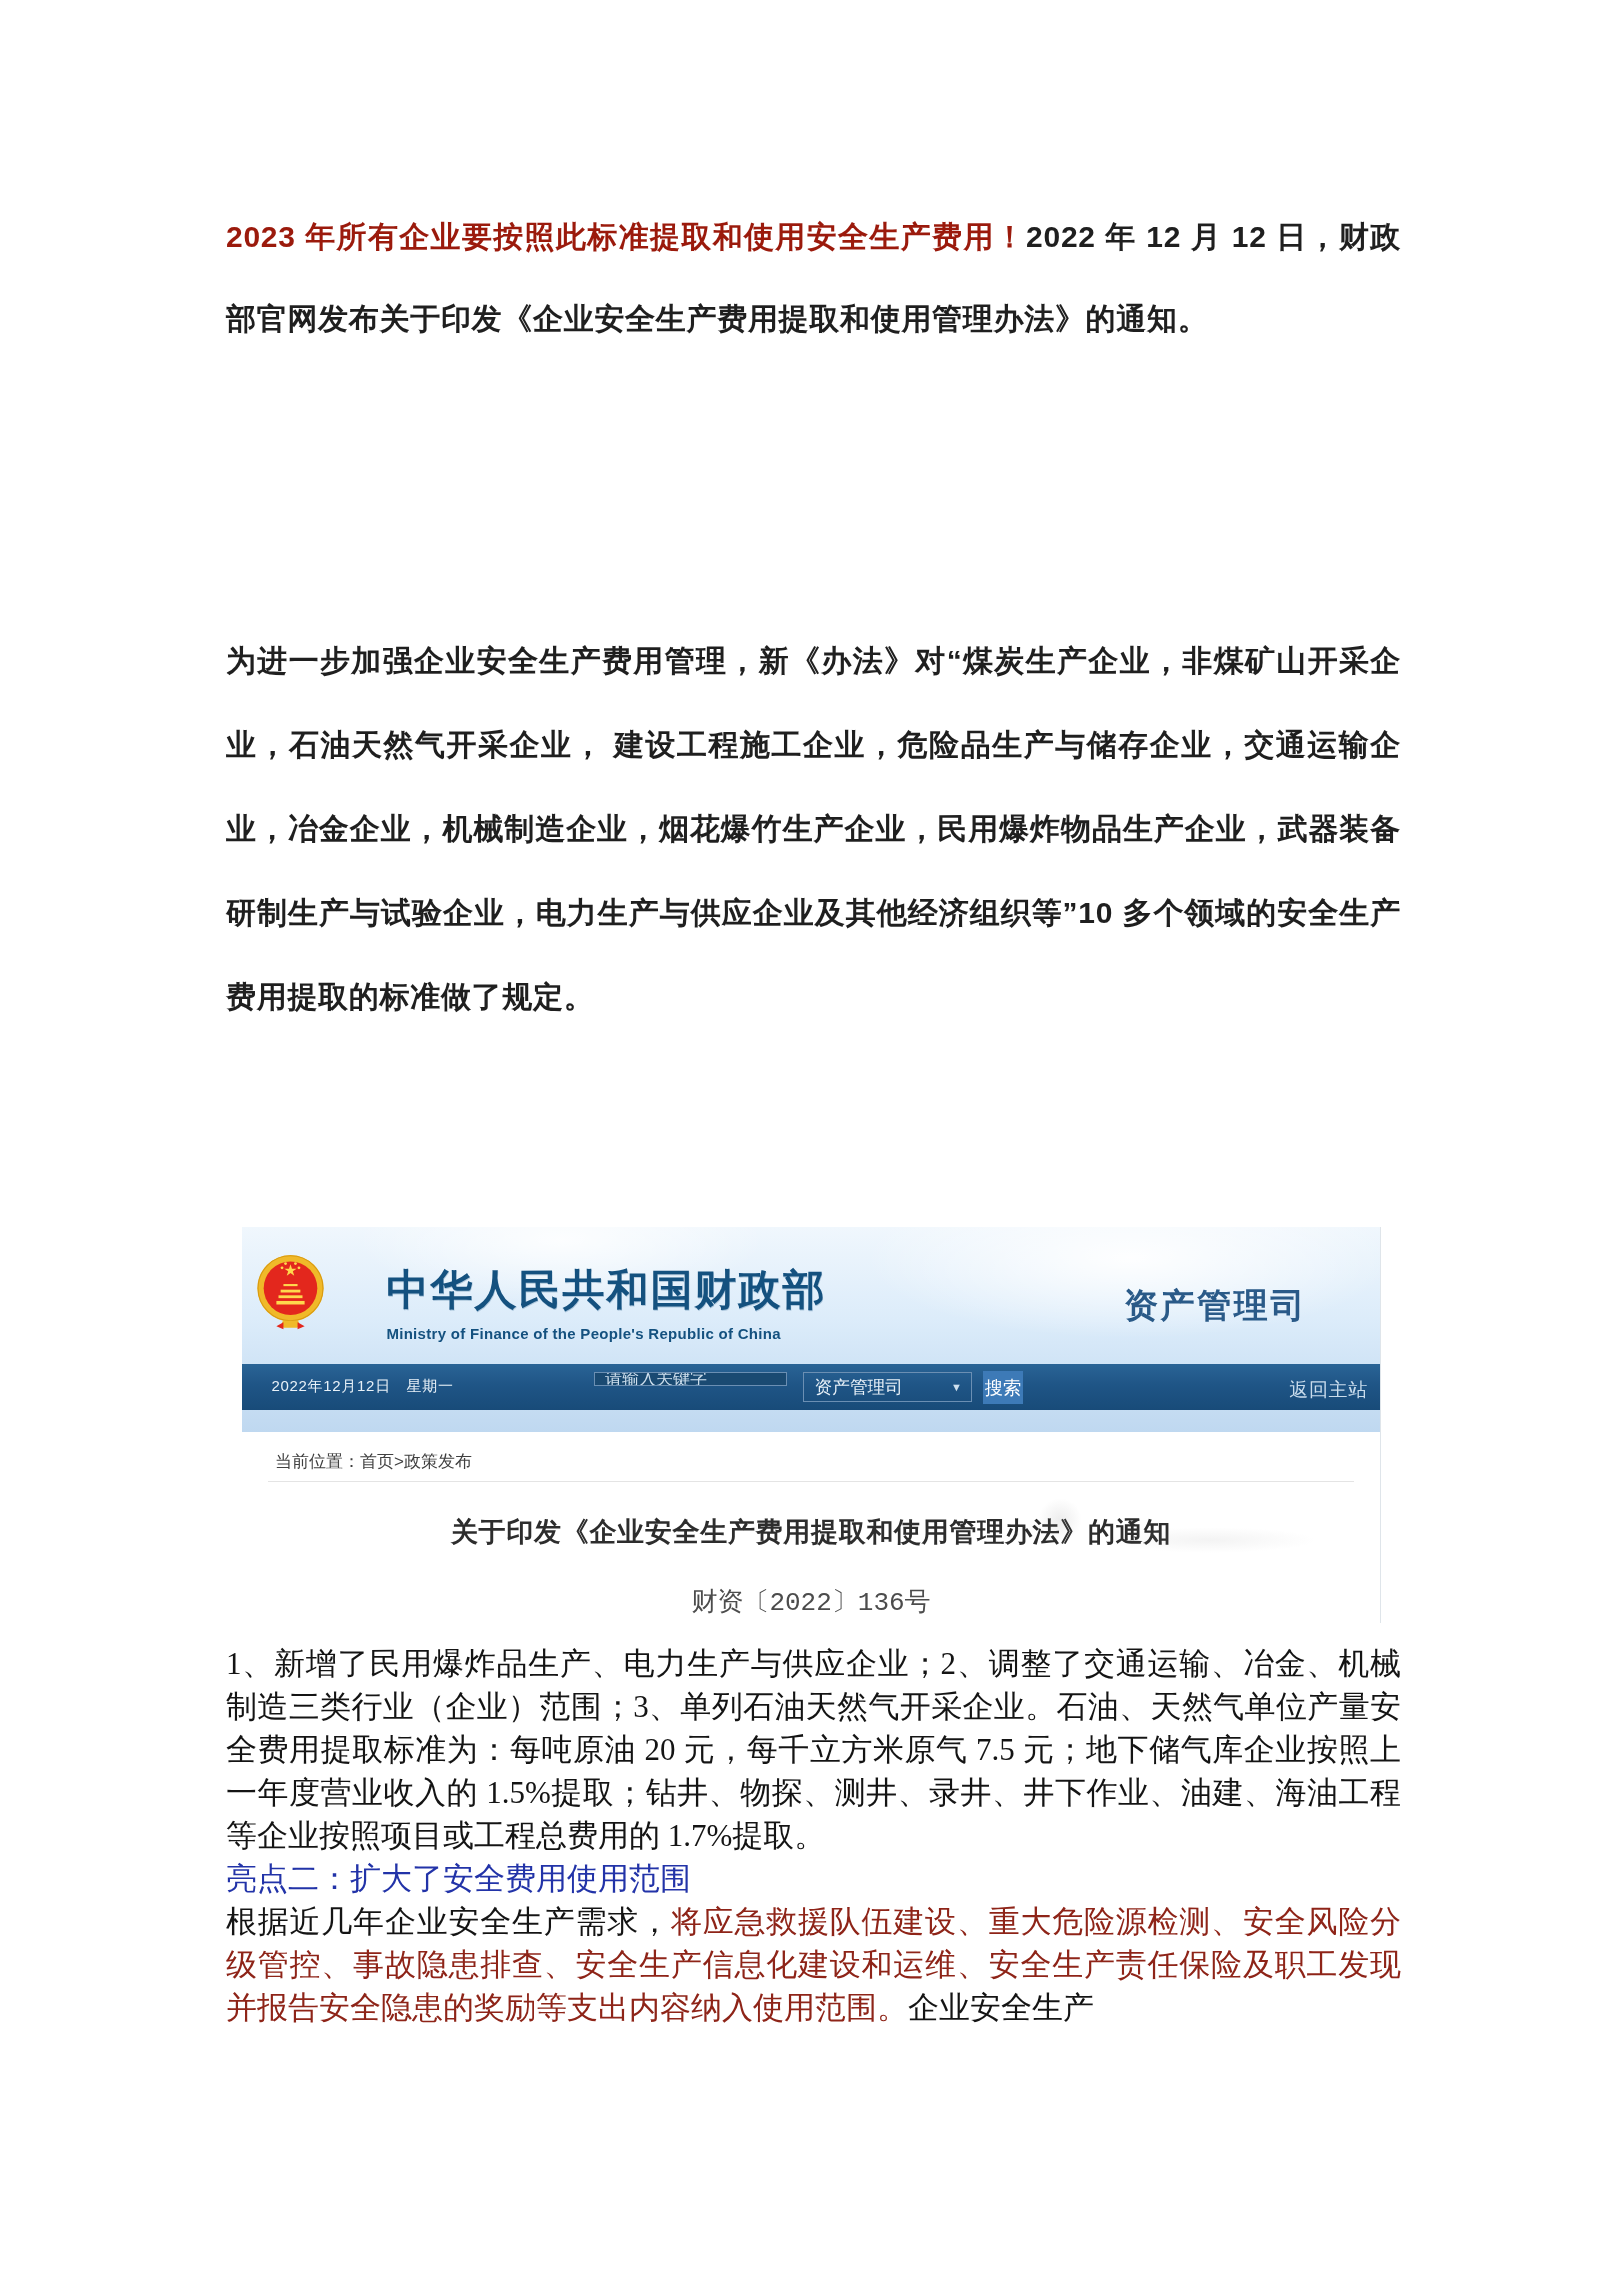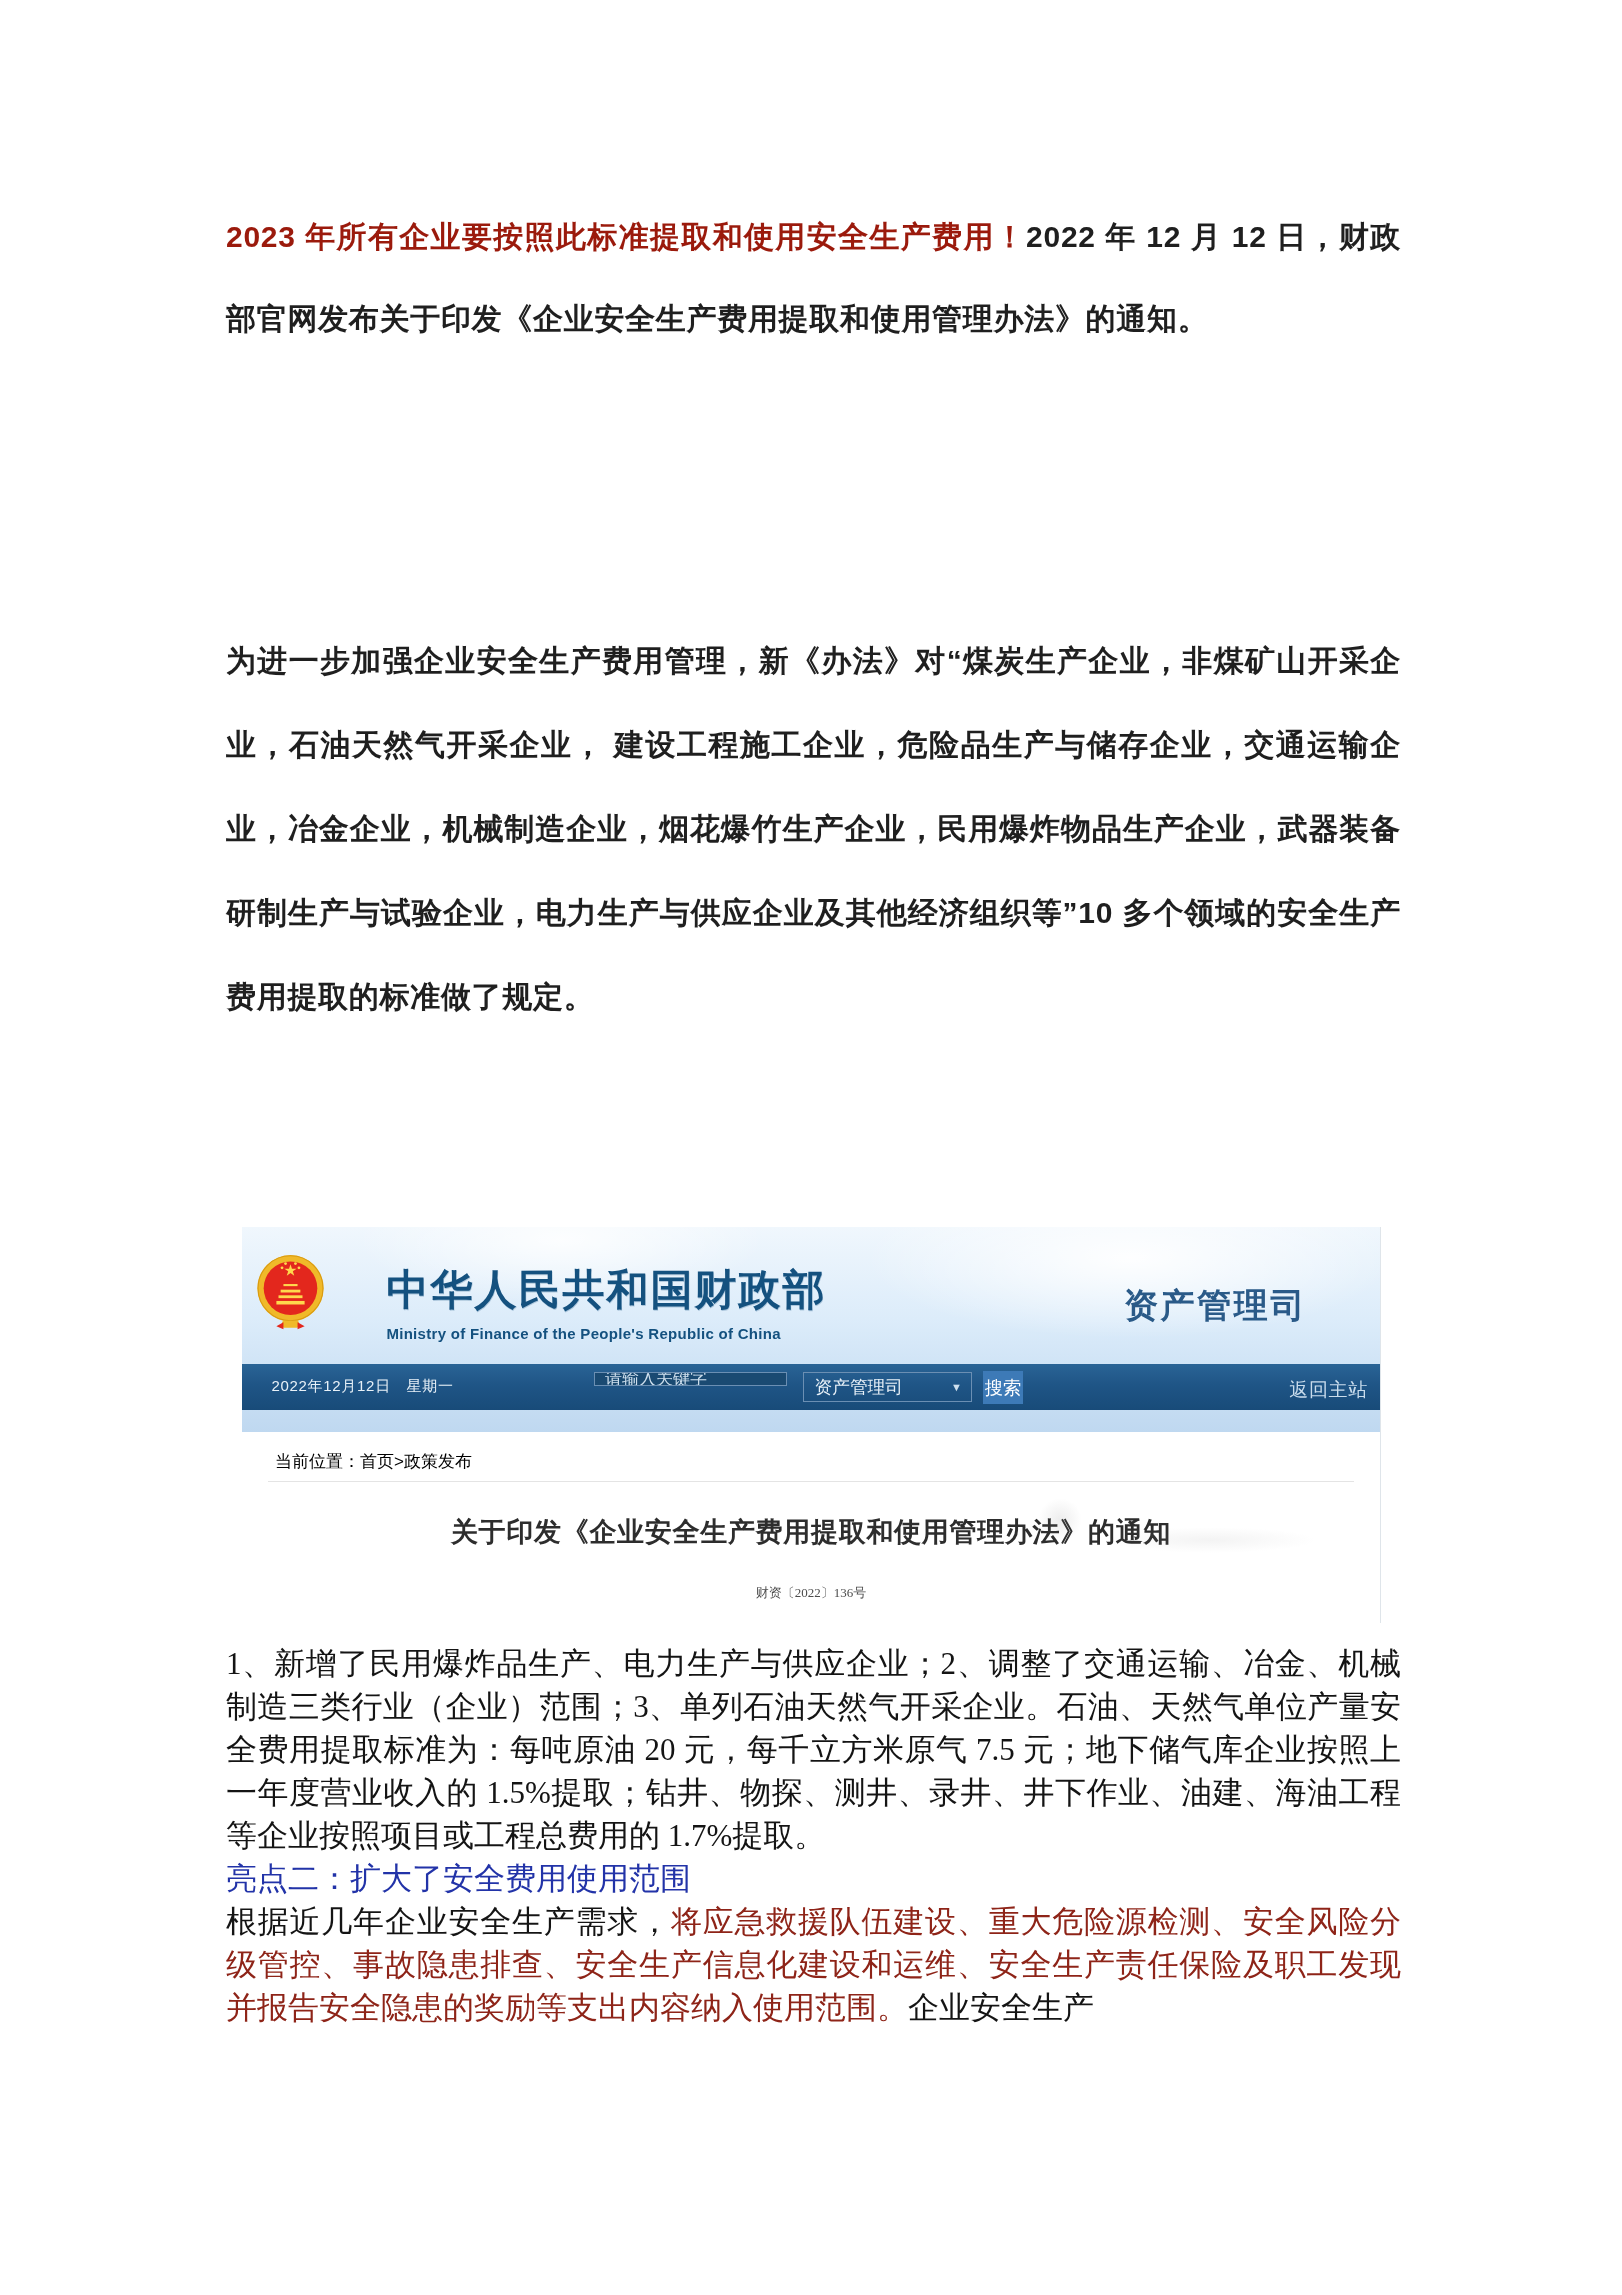--- a/index.html
+++ b/index.html
@@ -65,30 +65,30 @@
   .nav-btn {
     position:absolute; left:741px; top:6.5px; width:40px; height:33px;
     background:#3d7ab7; border:none; color:#ffffff; font-size:18.3px; cursor:pointer;
     font-family:"Liberation Sans","DejaVu Sans",sans-serif;
   }
   .nav-home {
     position:absolute; right:12px; top:13px; font-size:19px; color:#c9dcec;
     text-decoration:none; cursor:pointer; letter-spacing:0.7px;text-align:right;
   }
   .content { position:absolute; left:0; top:205px; width:100%; height:191px; background:#fff; }
-  .crumb { position:absolute; left:33px; top:17.7px; font-size:17px; color:#000000; cursor:pointer; }
+  .crumb { position:absolute; left:33px; top:17.7px; font-size:17px; color:#404040; cursor:pointer; }
   .crumb-line { position:absolute; left:26px; right:26px; top:49px; border-top:1.3px solid #e4e4e4; }
   .art-title {
     position:absolute; left:0; top:82px; width:100%; text-align:center;
     font-size:27px; font-weight:700; color:#2d2d2d; letter-spacing:0.7px;
   }
   .doc-no {
     position:absolute; left:0; top:152px; width:100%; text-align:center;
-    font-size:13px; color:#4c4c4c;
-    font-family:Liberation Serif, serif;
+    font-size:26px; color:#4c4c4c;
+    font-family:Liberation Mono, monospace;
   }
   .wm {
     position:absolute; left:772px; top:52px; width:340px; height:92px;
     background:
       radial-gradient(circle 31px at 46px 36px, rgba(125,125,125,.14), transparent 70%),
       radial-gradient(ellipse 151px 18.3px at 196px 56px, rgba(140,140,140,.10), transparent 70%);
     pointer-events:none;
   }
 
   

